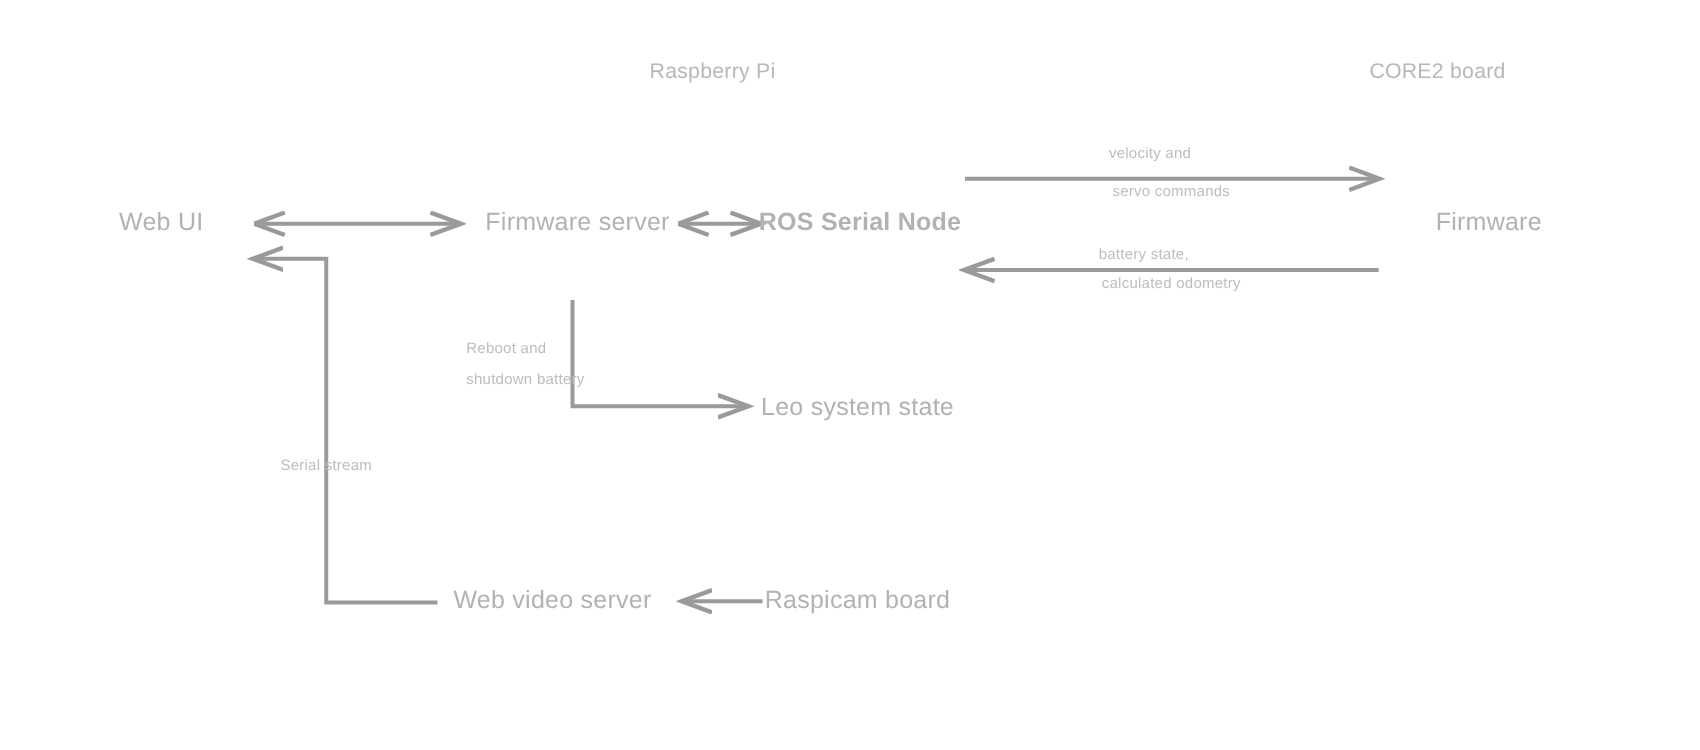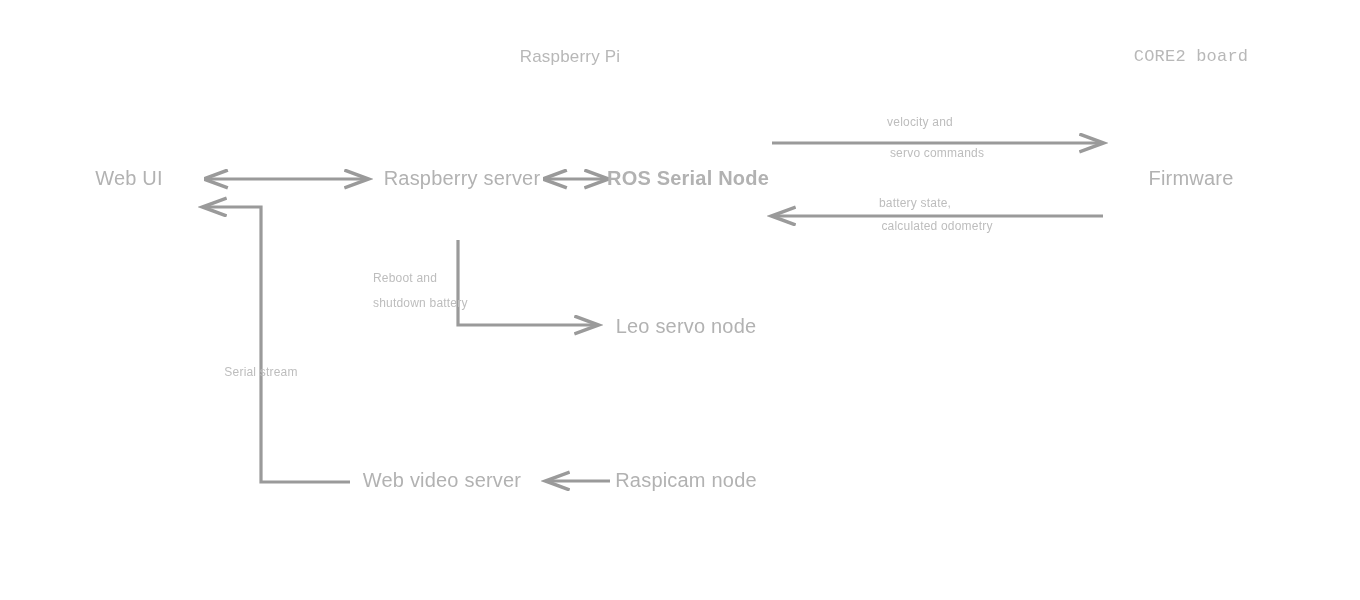--- a/index.html
+++ b/index.html
@@ -90,35 +90,35 @@
       <path d="M350,482 L261,482 L261,207 L203,207" fill="none" stroke="#9a9a9a" stroke-width="3.2" stroke-linejoin="miter" marker-end="url(#arrow-end)"></path>
     </g>
 
     <g>
       <line x1="610" y1="481" x2="546" y2="481" stroke="#9a9a9a" stroke-width="3.2" marker-end="url(#arrow-end)"></line>
     </g>
   </svg>
 
   <div class="dlabel group-title centered" style="left:570px; top:46px;">Raspberry Pi</div>
 
-  <div class="dlabel group-title centered" style="left:1191px; top:46px;font-family:Liberation Mono, monospace;">CORE2 board</div>
+  <div class="dlabel group-title centered" style="left:1150px; top:46px;">CORE2 board</div>
 
   <div class="dlabel node-label centered" style="left:129px; top:168px;">Web UI</div>
 
-  <div class="dlabel node-label centered" style="left:462px; top:168px;">Raspberry server</div>
+  <div class="dlabel node-label centered" style="left:462px; top:168px;">Firmware server</div>
 
   <div class="dlabel node-label centered" style="left:688px; top:168px;font-weight:bold;">ROS Serial Node</div>
 
   <div class="dlabel node-label centered" style="left:1191px; top:168px;">Firmware</div>
 
-  <div class="dlabel node-label centered" style="left:686px; top:316px;">Leo servo node</div>
+  <div class="dlabel node-label centered" style="left:686px; top:316px;">Leo system state</div>
 
   <div class="dlabel node-label centered" style="left:442px; top:470px;">Web video server</div>
 
-  <div class="dlabel node-label centered" style="left:686px; top:470px;">Raspicam node</div>
+  <div class="dlabel node-label centered" style="left:686px; top:470px;">Raspicam board</div>
 
   <div class="dlabel edge-label centered" style="left:920px; top:112px;">velocity and</div>
   <div class="dlabel edge-label centered" style="left:937px; top:143px;">servo commands</div>
 
   <div class="dlabel edge-label centered" style="left:915px; top:193px;">battery state,</div>
   <div class="dlabel edge-label centered" style="left:937px; top:216px;">calculated odometry</div>
 
   <div class="dlabel edge-label" style="left:373px; top:268px;">Reboot and</div>
   <div class="dlabel edge-label" style="left:373px; top:293px;">shutdown battery</div>
 

